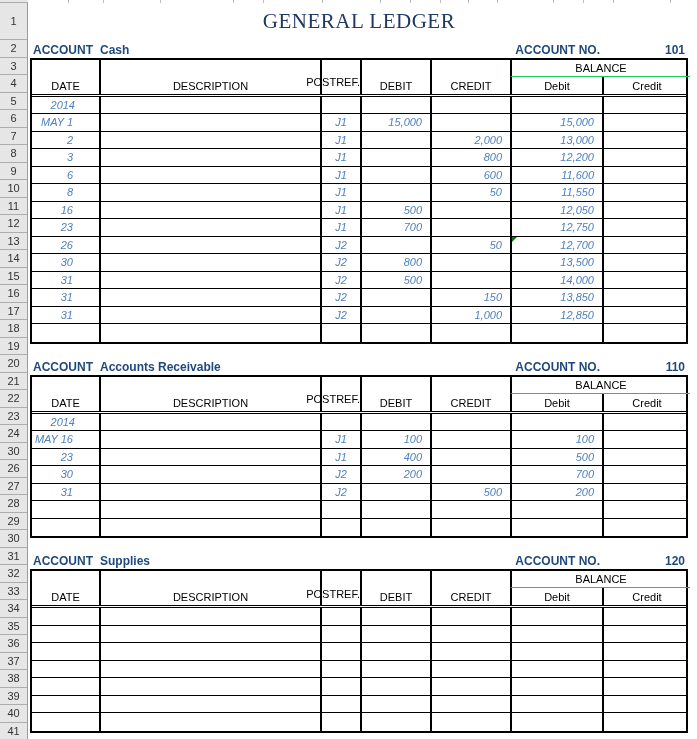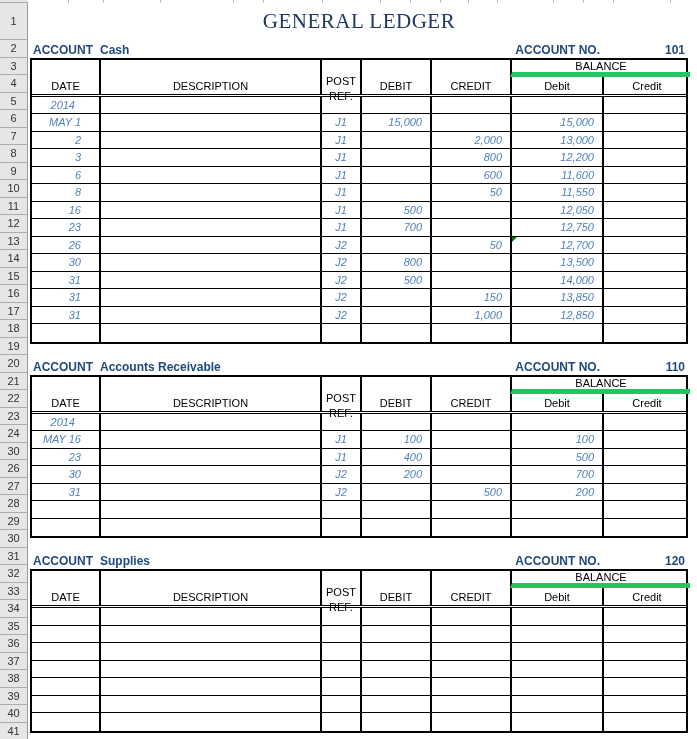--- a/index.html
+++ b/index.html
@@ -28,37 +28,37 @@
   .acct-label{width:70px;padding-left:3px;box-sizing:border-box;}
   .acct-no-label{margin-left:auto;}
   .acct-no{width:88px;text-align:right;padding-right:3px;box-sizing:border-box;}
   .ledger-table{border:2px solid #000;}
   .thead,.trow{display:grid;grid-template-columns:67px 221px 40px 70px 80px 92px 88px;}
   .thead{grid-template-rows:17px 17px;height:37px;box-sizing:border-box;
          border-bottom:3px double #000;font-size:11px;color:#000;}
   .thead > div{box-sizing:border-box;}
   .h-date{grid-area:1/1/3/2;display:flex;align-items:flex-end;justify-content:center;padding-bottom:2px;}
   .h-desc{grid-area:1/2/3/3;}
-  .h-postref{grid-area:1/3/3/4;display:flex;flex-direction:column;align-items:center;
-             justify-content:flex-start;padding:14px 0 2px;line-height:15px;}
+  .h-postref{grid-area:1/3/3/4;display:flex;flex-direction:row;align-items:center;
+             justify-content:flex-end;padding:14px 0 2px;line-height:15px;}
   .h-debit{grid-area:1/4/3/5;}
   .h-credit{grid-area:1/5/3/6;}
   .h-desc,.h-debit,.h-credit{display:flex;align-items:flex-end;justify-content:center;padding-bottom:2px;}
-  .h-balance{grid-area:1/6/2/8;border-bottom:5px solid #22c55e;display:flex;
+  .h-balance{grid-area:1/6/2/8;border-bottom:1px solid #22c55e;display:flex;
              align-items:center;justify-content:center;}
   .h-bd{grid-area:2/6/3/7;}
   .h-bc{grid-area:2/7/3/8;}
   .h-bd,.h-bc{display:flex;align-items:flex-end;justify-content:center;padding-bottom:2px;}
   .h-desc,.h-postref,.h-debit,.h-credit,.h-balance,.h-bd,.h-bc{border-left:2px solid #000;}
   .trow{height:17.5px;box-sizing:border-box;border-bottom:1px solid #000;
         font-size:11px;color:#4F81BD;font-style:italic;}
   .trow:last-child{border-bottom:none;}
   .trow > div{box-sizing:border-box;border-left:2px solid #000;display:flex;align-items:center;overflow:hidden;}
   .trow > div:first-child{border-left:none;}
-  .c-date{justify-content:flex-end;padding-right:18px;}
+  .c-date{justify-content:flex-end;padding-right:26px;}
   .c-date.year{padding-right:24px;}
   .c-ref{justify-content:center;}
   .c-num{justify-content:flex-end;padding-right:8px;position:relative;}
   .err-tri{position:absolute;top:0;left:0;width:0;height:0;
            border-top:5px solid #008000;border-right:5px solid transparent;}
   .gap-row{height:13.5px;}
 </style>
 </head>
 <body>
 

